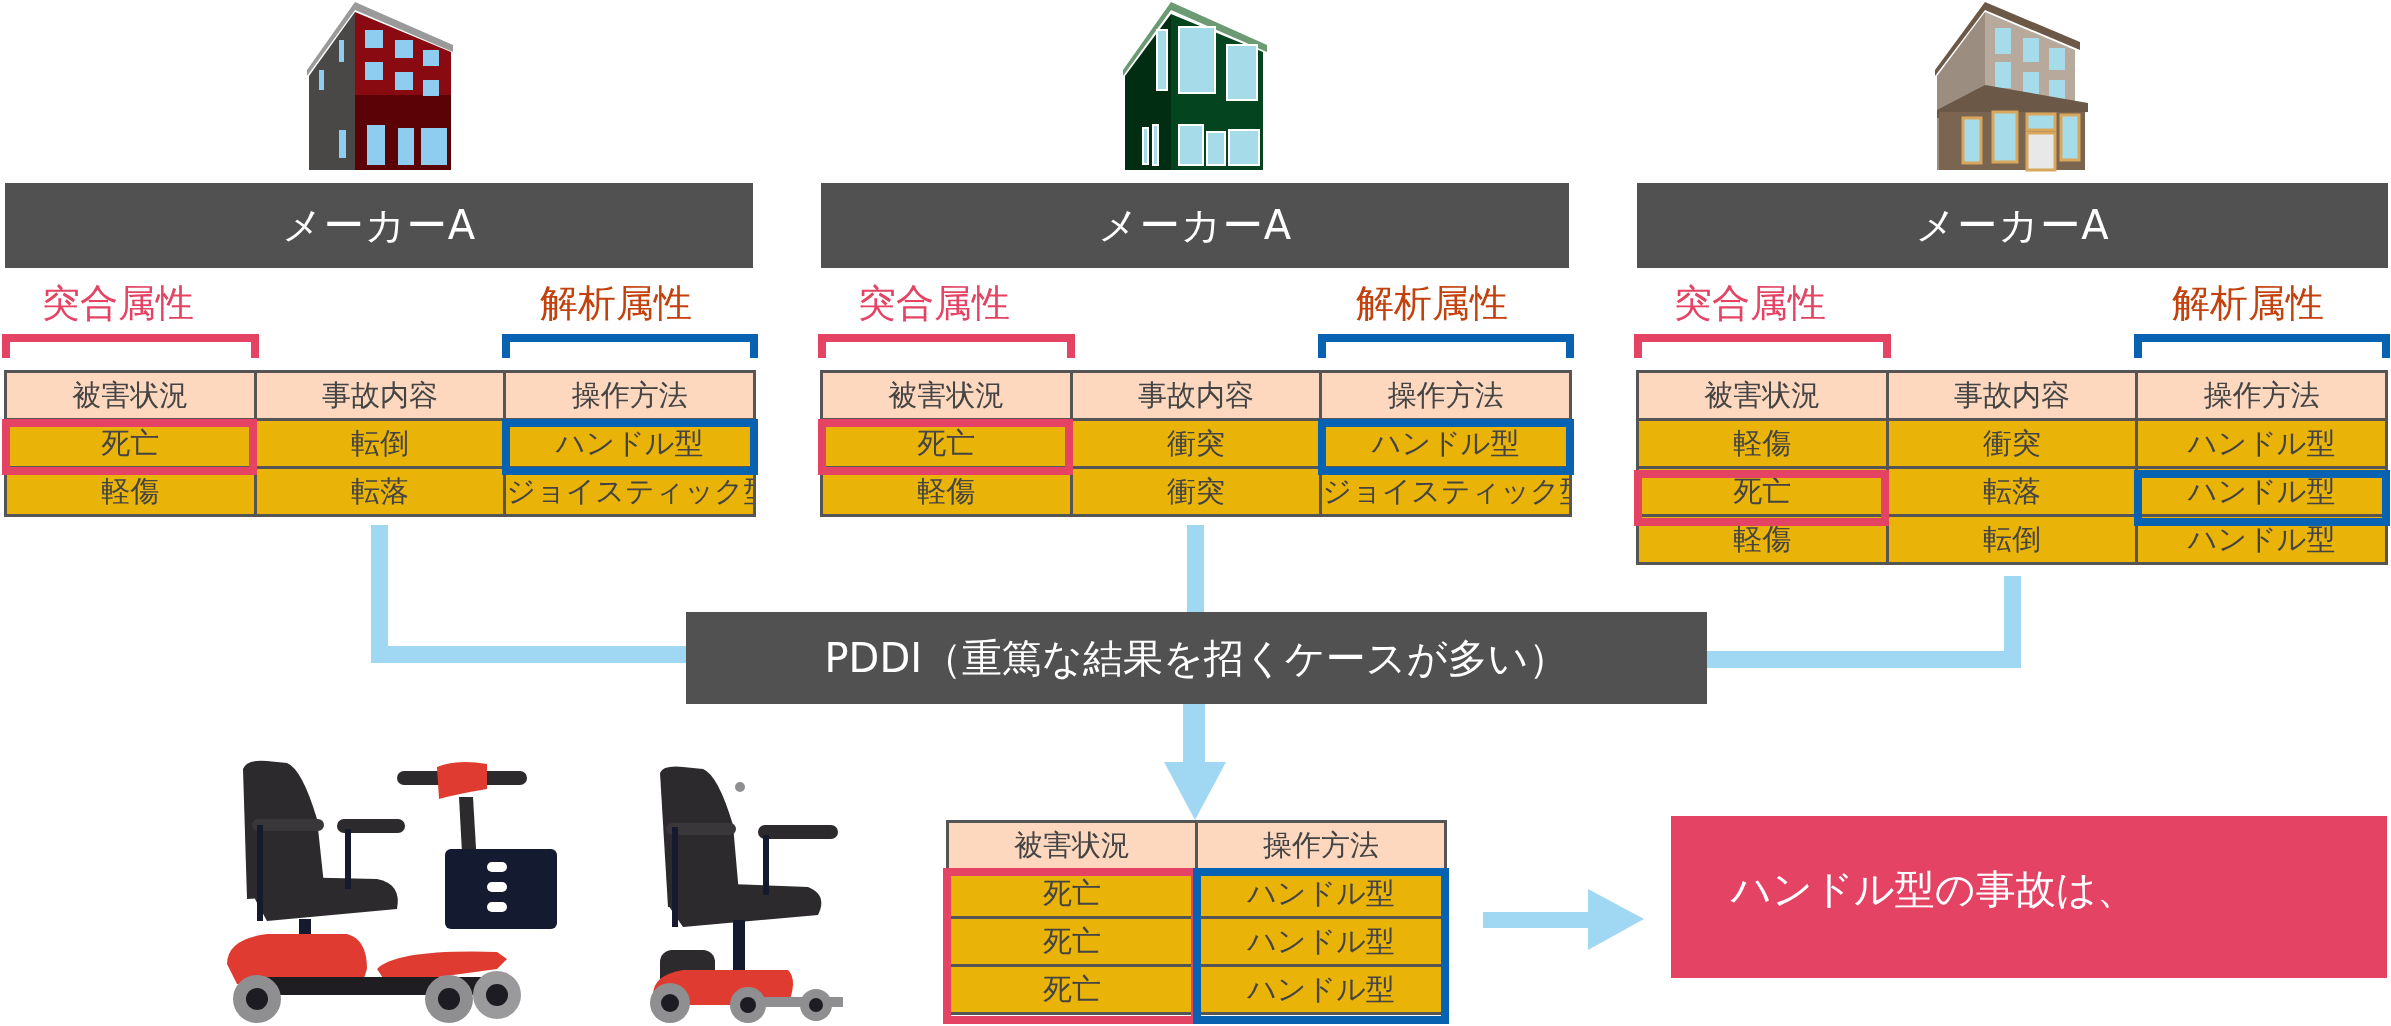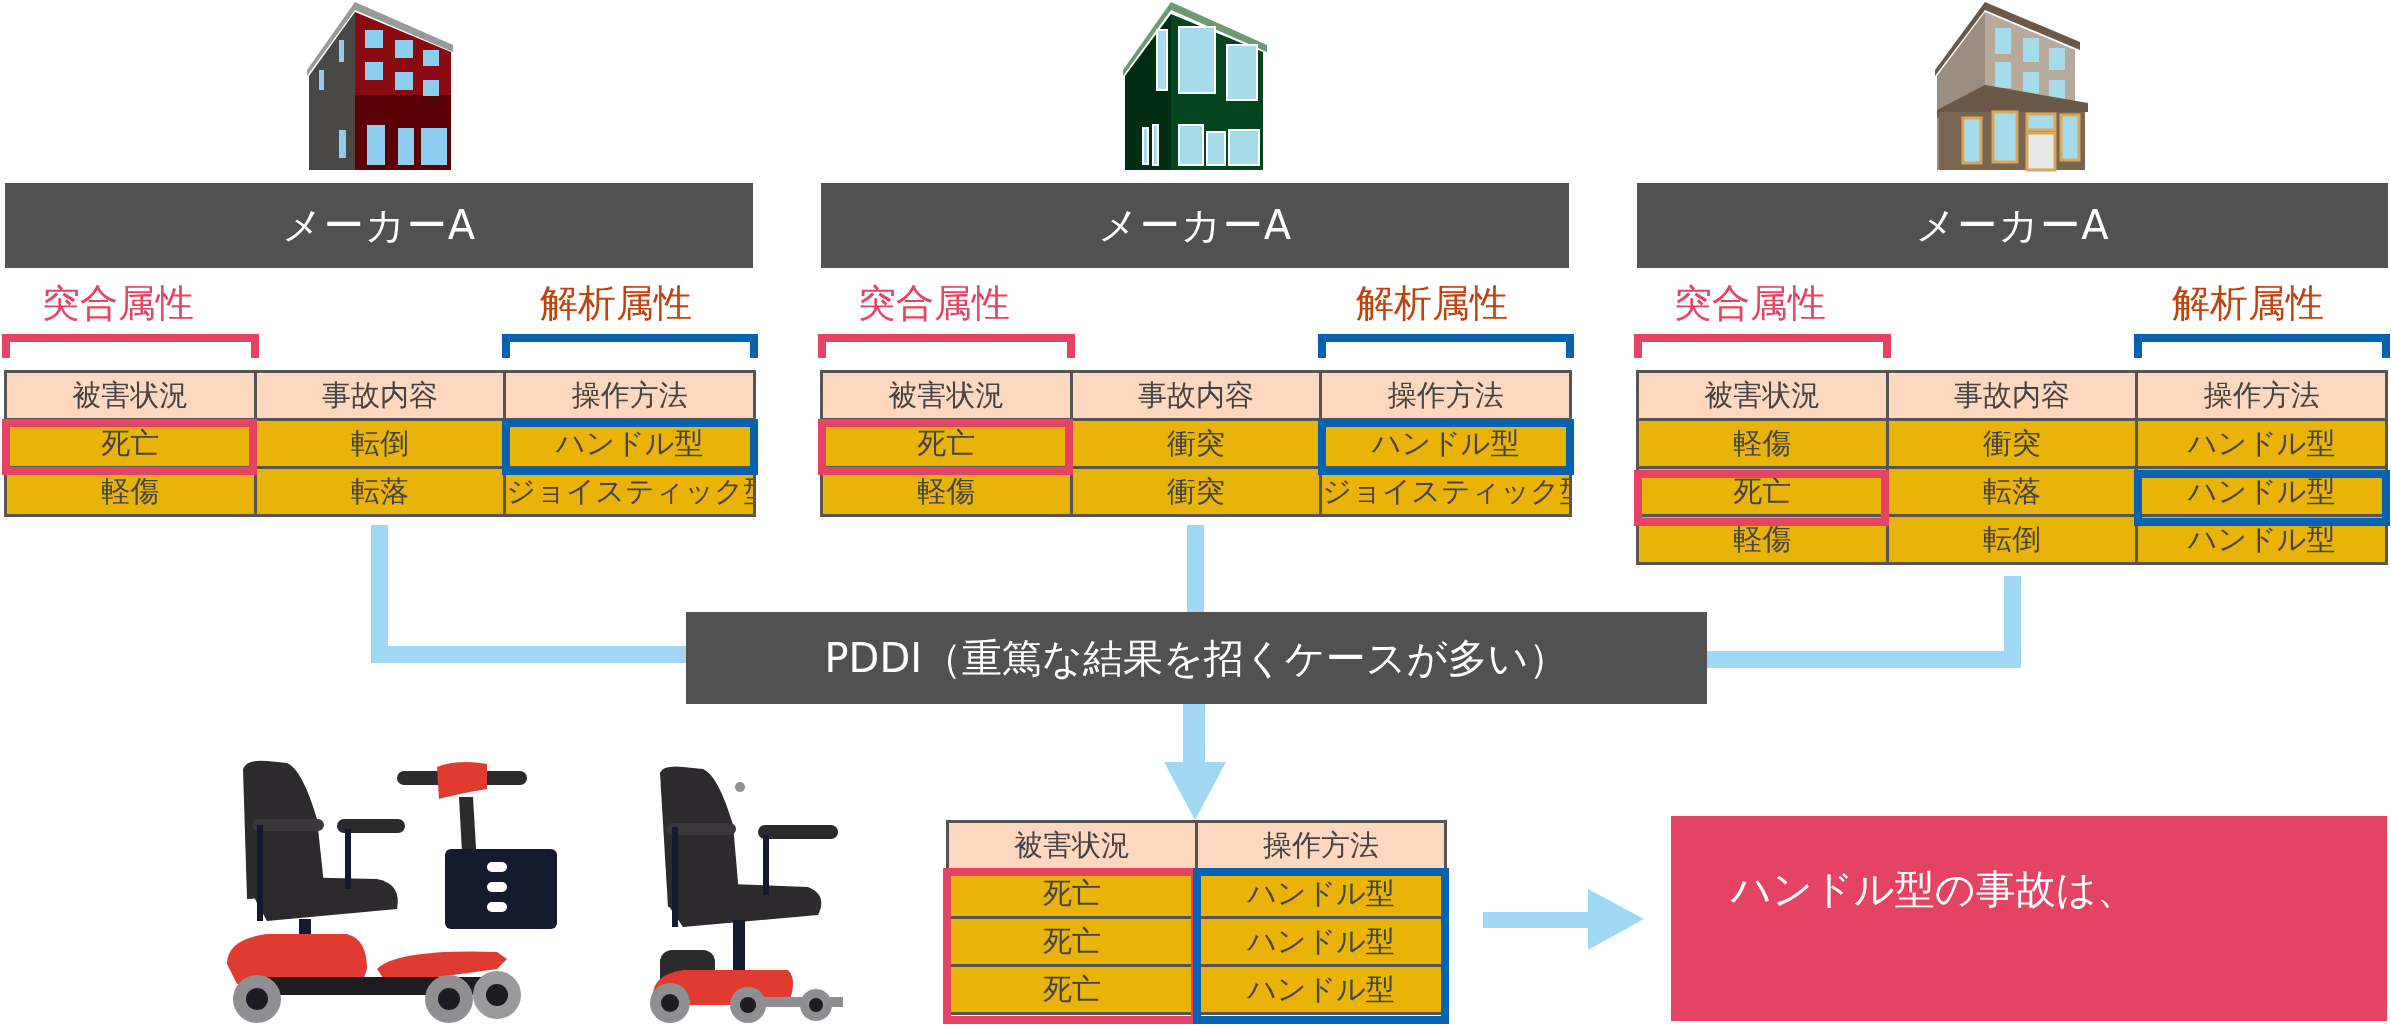--- a/index.html
+++ b/index.html
@@ -18,21 +18,21 @@
   table.dt td, table.dt th { border:3px solid #555; text-align:center; font-size:29px; font-weight:normal;
      color:#444; height:45px; padding:0; white-space:nowrap; overflow:hidden; }
   table.dt th { background:#fdd8bf; }
   table.dt td { background:#eab308; }
   .hl { position:absolute; box-sizing:border-box; border:8px solid; pointer-events:none; }
   .hl.red { border-color:#e54364; }
   .hl.blue { border-color:#0762b1; }
   .conn { position:absolute; background:#a0d8f3; }
   .pddi { position:absolute; left:686px; top:612px; width:1021px; height:92px; background:#515151; color:#fff;
      font-size:40px; display:flex; align-items:center; justify-content:center; }
-  .conclusion { position:absolute; left:1671px; top:816px; width:716px; height:205px; background:#e54364; color:#fff;
+  .conclusion { position:absolute; left:1671px; top:816px; width:716px; height:162px; background:#e54364; color:#fff;
      font-size:40px; line-height:58px; padding:44px 0 0 60px; box-sizing:border-box; }
   .conclusion div { white-space:nowrap; }
 </style>
 </head>
 <body>
 
 <svg class="abs" style="left:305px;top:0;" width="150" height="172" viewBox="0 0 150 172">
   <polygon points="2,70 50,2 148,45 148,52 50,10 2,76" fill="#9a9a9a"></polygon>
   <polygon points="4,76 50,12 50,170 4,170" fill="#4a4747"></polygon>
   <polygon points="50,12 146,52 146,170 50,170" fill="#8a0a12"></polygon>

